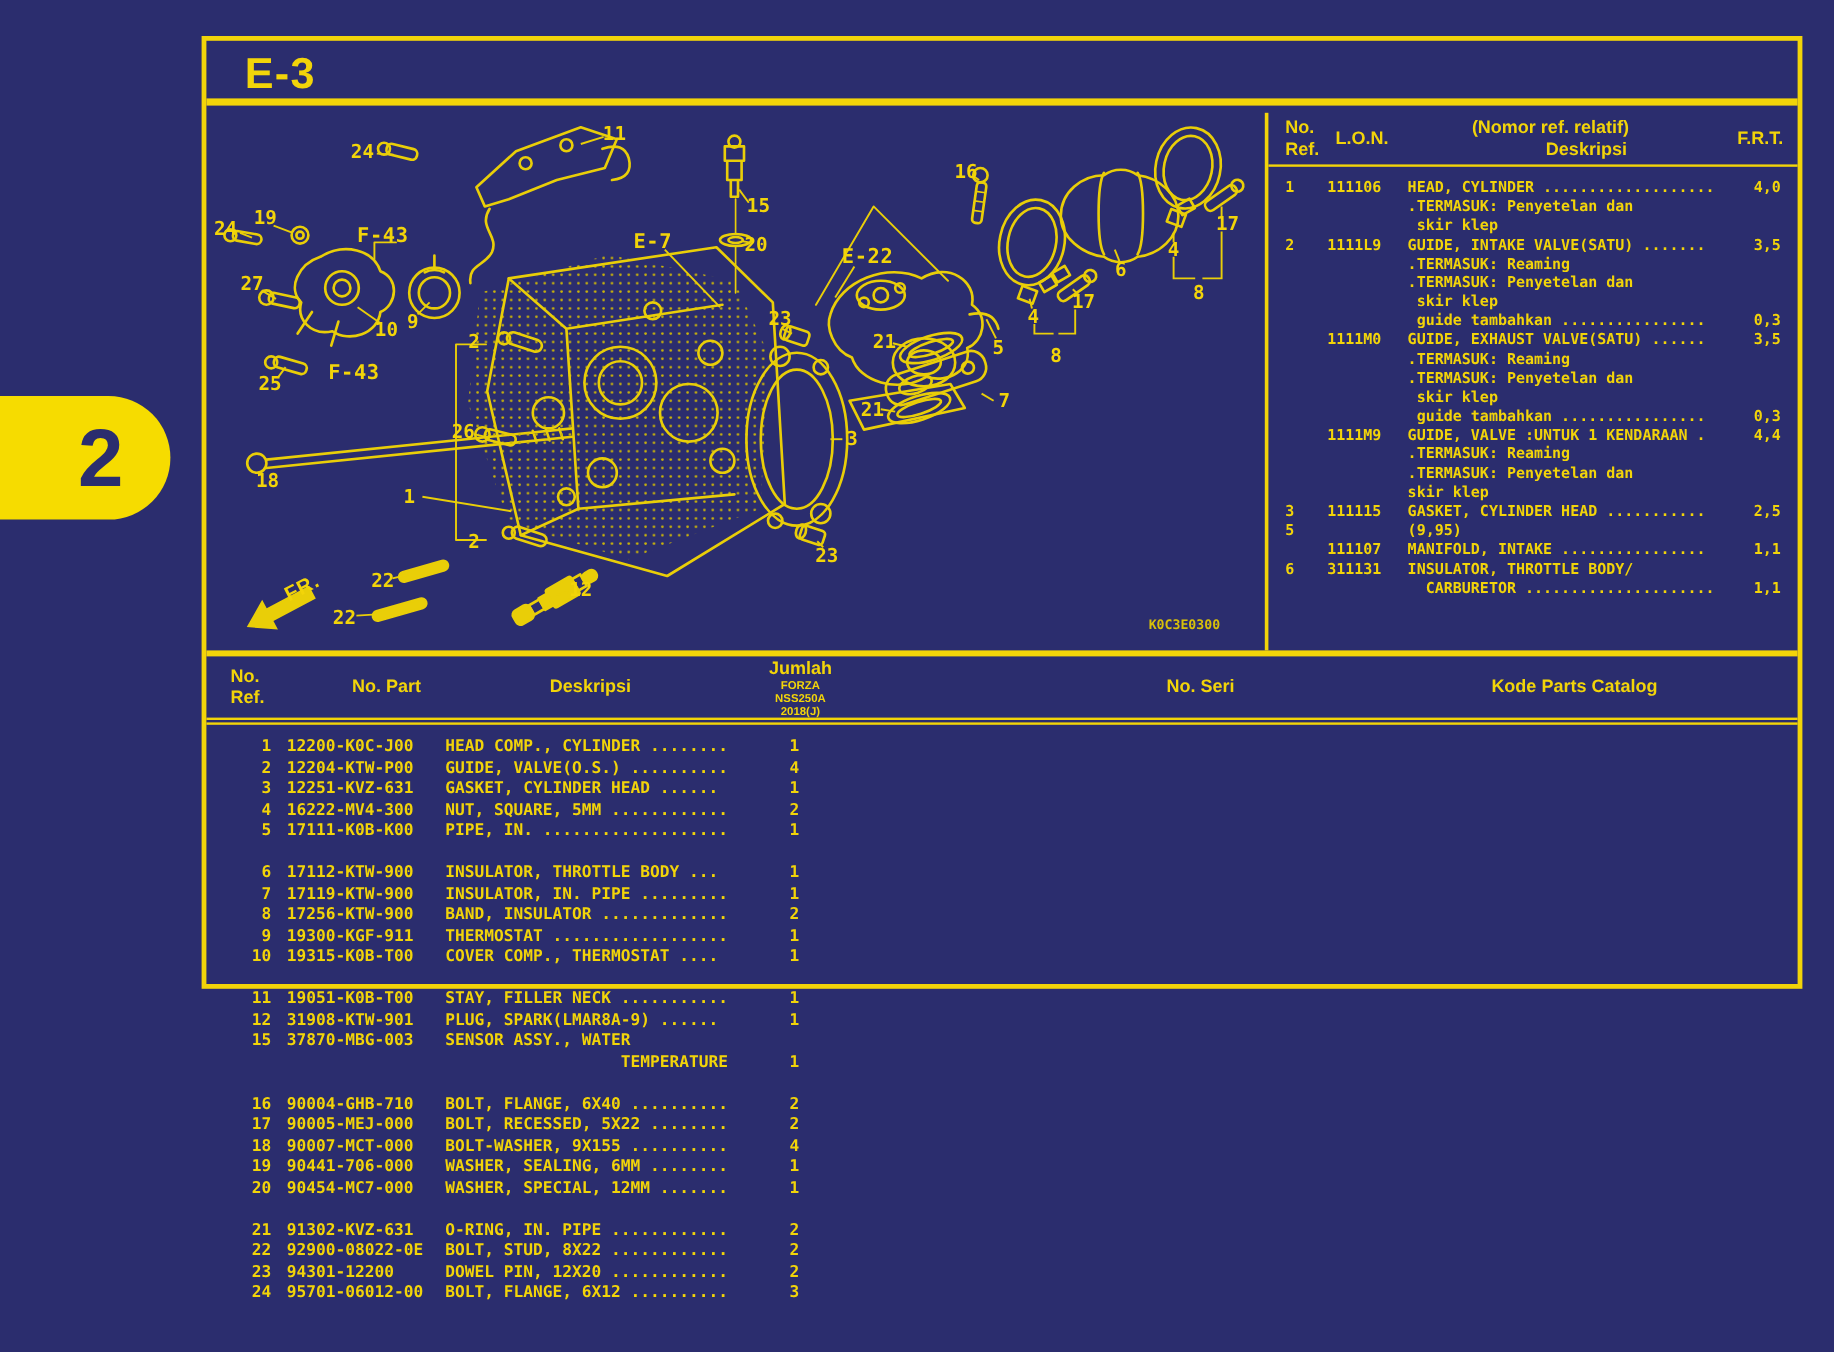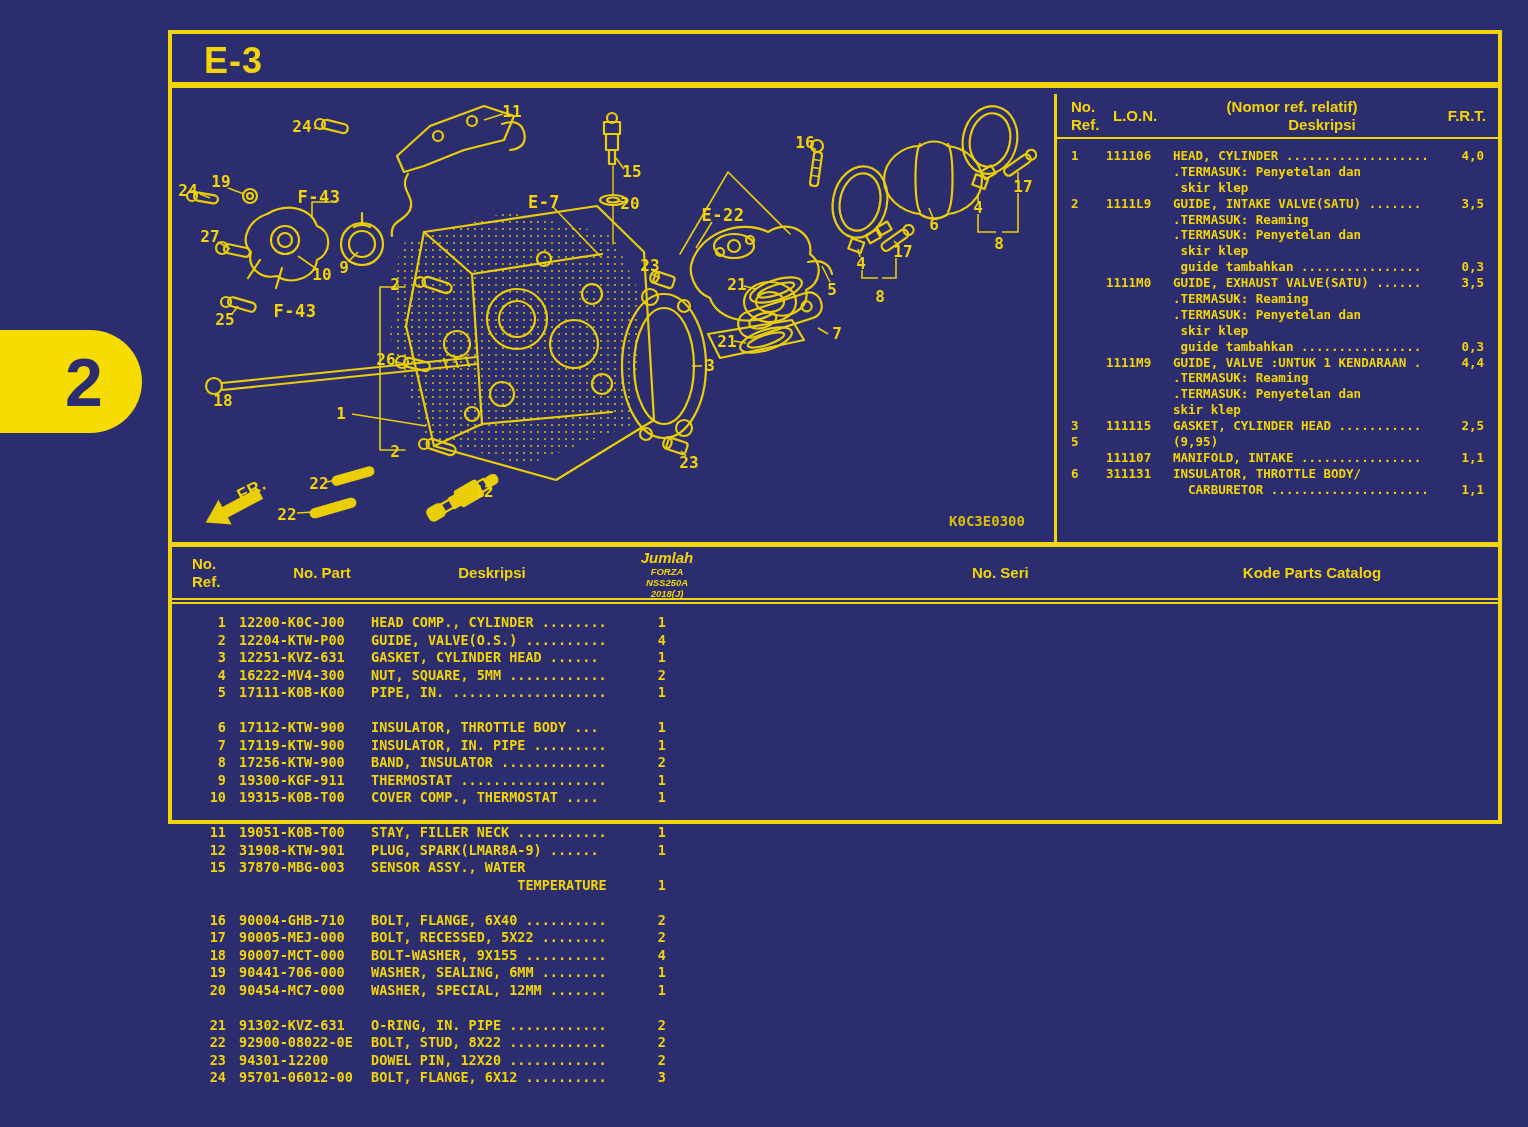--- a/index.html
+++ b/index.html
@@ -41,21 +41,21 @@
   .diagram{position:absolute;left:0;top:0;width:882px;height:448px;overflow:hidden;}
   .diagram svg{position:absolute;left:0;top:0;}
   .callout{
     position:absolute;transform:translate(-50%,-50%);
     color:#f2d409;font-family:"DejaVu Sans Mono",monospace;
     font-weight:bold;font-size:16px;white-space:nowrap;line-height:1;
   }
   .callout.big{font-size:17px;letter-spacing:0.5px;}
   .diagram-code{
     position:absolute;left:815px;top:427px;transform:translate(-50%,-50%);
-    color:#d8c00a;font-family:"DejaVu Sans Mono",monospace;font-weight:bold;font-size:14px;
+    color:#d8c00a;font-family:"DejaVu Sans Mono",monospace;font-weight:bold;font-size:11px;
   }
   .fr-label{
     position:absolute;left:80px;top:396px;transform:translate(-50%,-50%) rotate(-27deg);
     color:#f2d409;font-weight:bold;font-size:17px;font-family:"Liberation Sans",sans-serif;
     letter-spacing:1px;
   }
   
   .ref-panel{
     position:absolute;left:882px;top:0;width:444px;height:448px;
     border-left:3px solid #f2d409;box-sizing:border-box;
@@ -85,21 +85,21 @@
     position:absolute;left:0;top:508px;width:1326px;height:58px;
     border-top:5px solid #f2d409;border-bottom:2px solid #f2d409;box-sizing:border-box;
     color:#f2d409;font-weight:bold;font-size:15px;
   }
   .parts-head:after{ 
     content:"";position:absolute;left:0;bottom:-6px;width:100%;height:2px;background:#f2d409;
   }
   .ph-noref{position:absolute;left:20px;top:8px;line-height:18px;}
   .ph-part{position:absolute;left:90px;top:17px;width:120px;text-align:center;}
   .ph-desk{position:absolute;left:255px;top:17px;width:130px;text-align:center;}
-  .ph-jumlah{position:absolute;left:420px;top:2px;width:150px;text-align:center;line-height:13px;font-style:italic;}
+  .ph-jumlah{position:absolute;left:420px;top:2px;width:150px;text-align:center;line-height:13px;}
   .ph-jumlah .main{font-size:15px;line-height:17px;}
   .ph-jumlah .sub{font-size:9.5px;line-height:11px;display:block;}
   .ph-seri{position:absolute;left:800px;top:17px;width:160px;text-align:left;}
   .ph-kode{position:absolute;left:1030px;top:17px;width:220px;text-align:center;}
   .parts-lines{position:absolute;left:0;top:580px;width:1326px;}
   .pline{
     position:relative;height:17.5px;color:#f2d409;
     font-family:"DejaVu Sans Mono",monospace;font-weight:bold;font-size:13.5px;line-height:17.5px;
     white-space:pre;
   }

